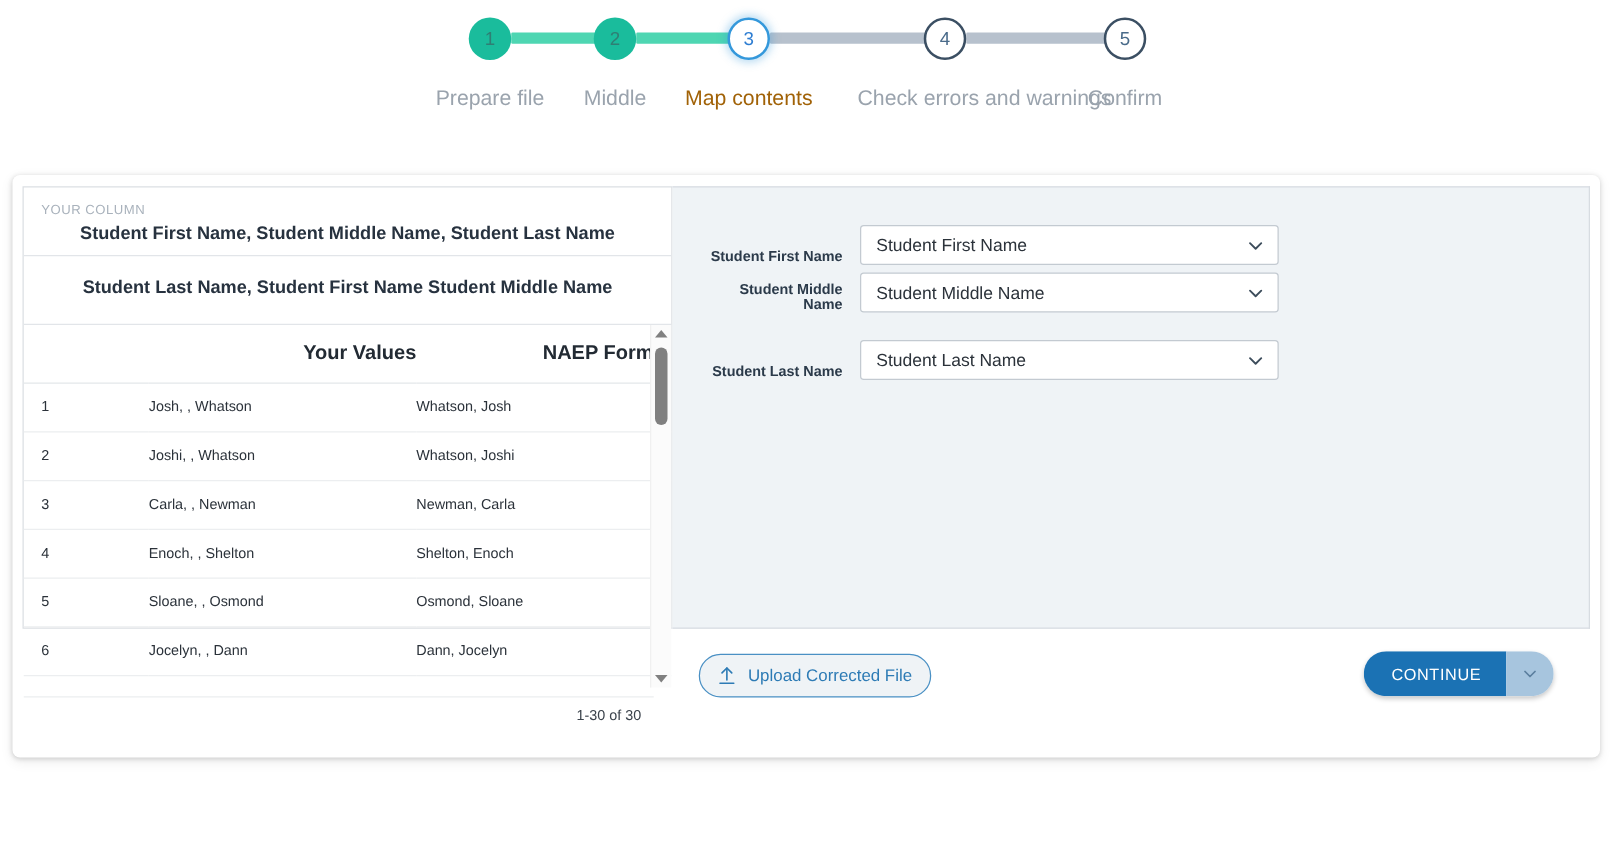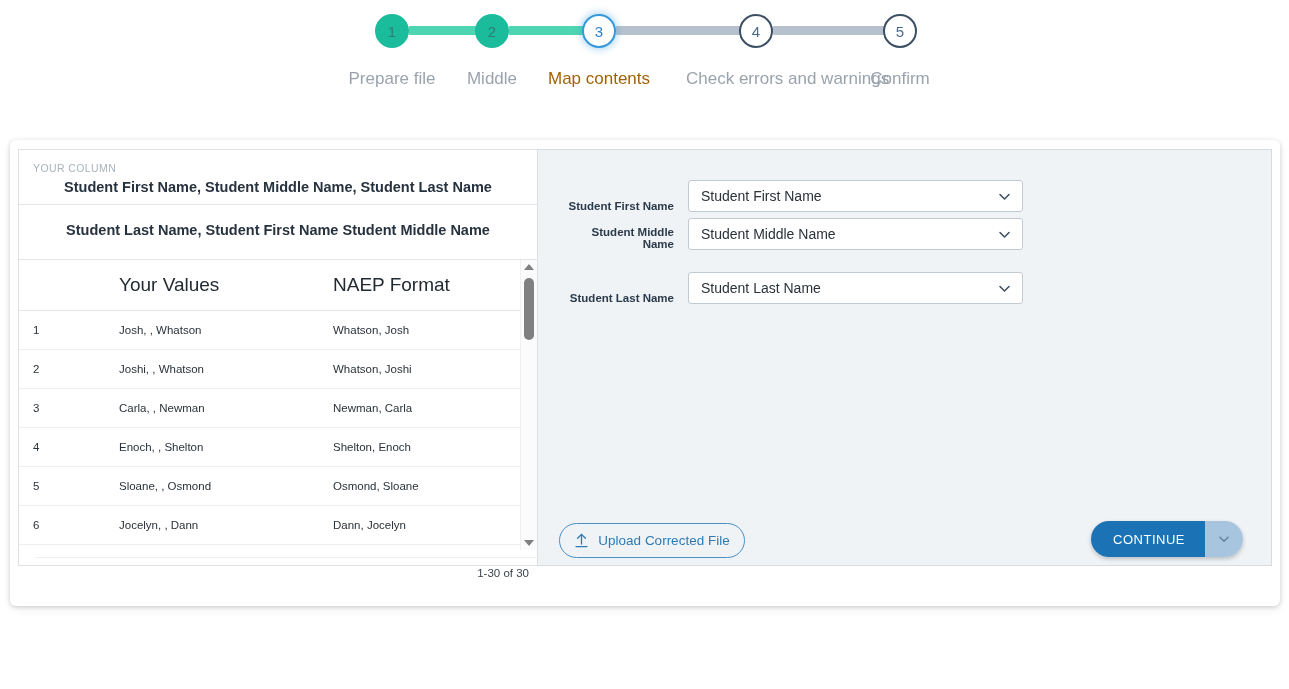--- a/index.html
+++ b/index.html
@@ -85,21 +85,21 @@
     border-radius: 6px;
     box-shadow: 0 1px 4px rgba(0,0,0,0.16), 0 3px 10px rgba(0,0,0,0.07);
     box-sizing: border-box;
   }
 
   .panels {
     position: absolute;
     left: 8px;
     top: 9px;
     width: 1254px;
-    height: 417px;
+    height: 354px;
     display: flex;
   }
 
   
   .left-panel {
     width: 520px;
     background: #ffffff;
     border: 1px solid #dcdfe3;
     box-sizing: border-box;
     position: relative;
@@ -128,40 +128,40 @@
   .tbl-wrap {
     position: relative;
     height: 337px;
   }
   table.vals {
     width: 504px;
     border-collapse: collapse;
     table-layout: fixed;
   }
   table.vals th {
-    font-size: 19px;
-    font-weight: normal;
+    font-size: 16px;
+    font-weight: bold;
     color: #222a33;
-    text-align: left;
+    text-align: right;
     padding: 14px 0 14px 0;
     border-bottom: 1px solid #e4e7ea;
   }
   table.vals td {
     font-size: 11.5px;
     color: #2b323a;
     padding: 13px 0 13px 0;
     border-bottom: 1px solid #eceef0;
   }
   .c-idx  { width: 86px; padding-left: 14px !important; color:#3b434c; }
   .c-your { width: 214px; }
   .c-naep { width: 204px; }
 
   .pager {
     position: absolute;
-    left: 16px;
+    left: 0;
     bottom: 0;
     width: 504px;
     height: 40px;
     border-top: 1px solid #eceef0;
     box-sizing: border-box;
     margin-top: 20px;
   }
   .pager-text {
     position: absolute;
     right: 10px;

